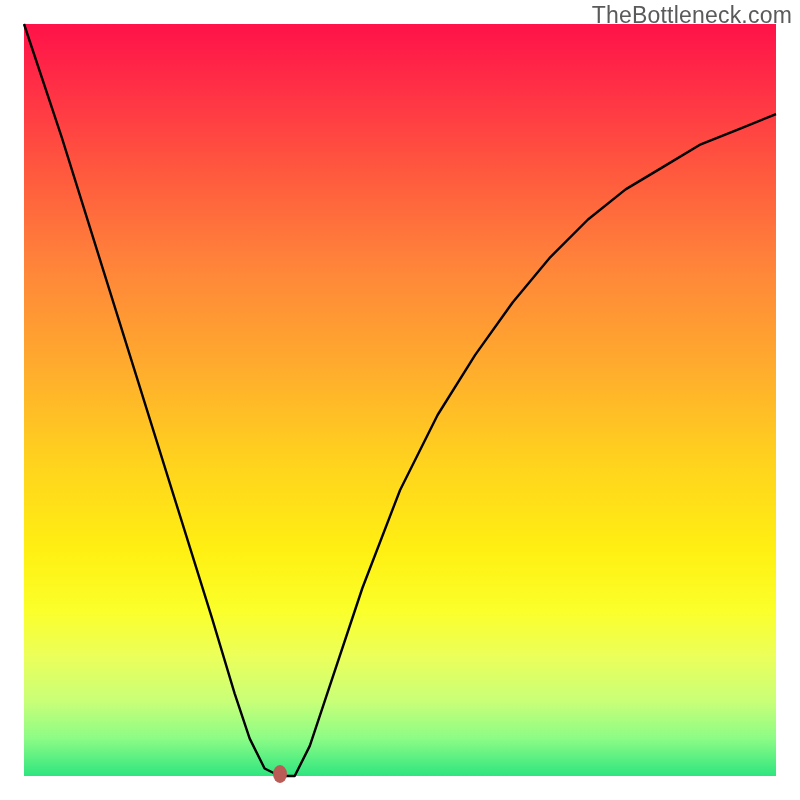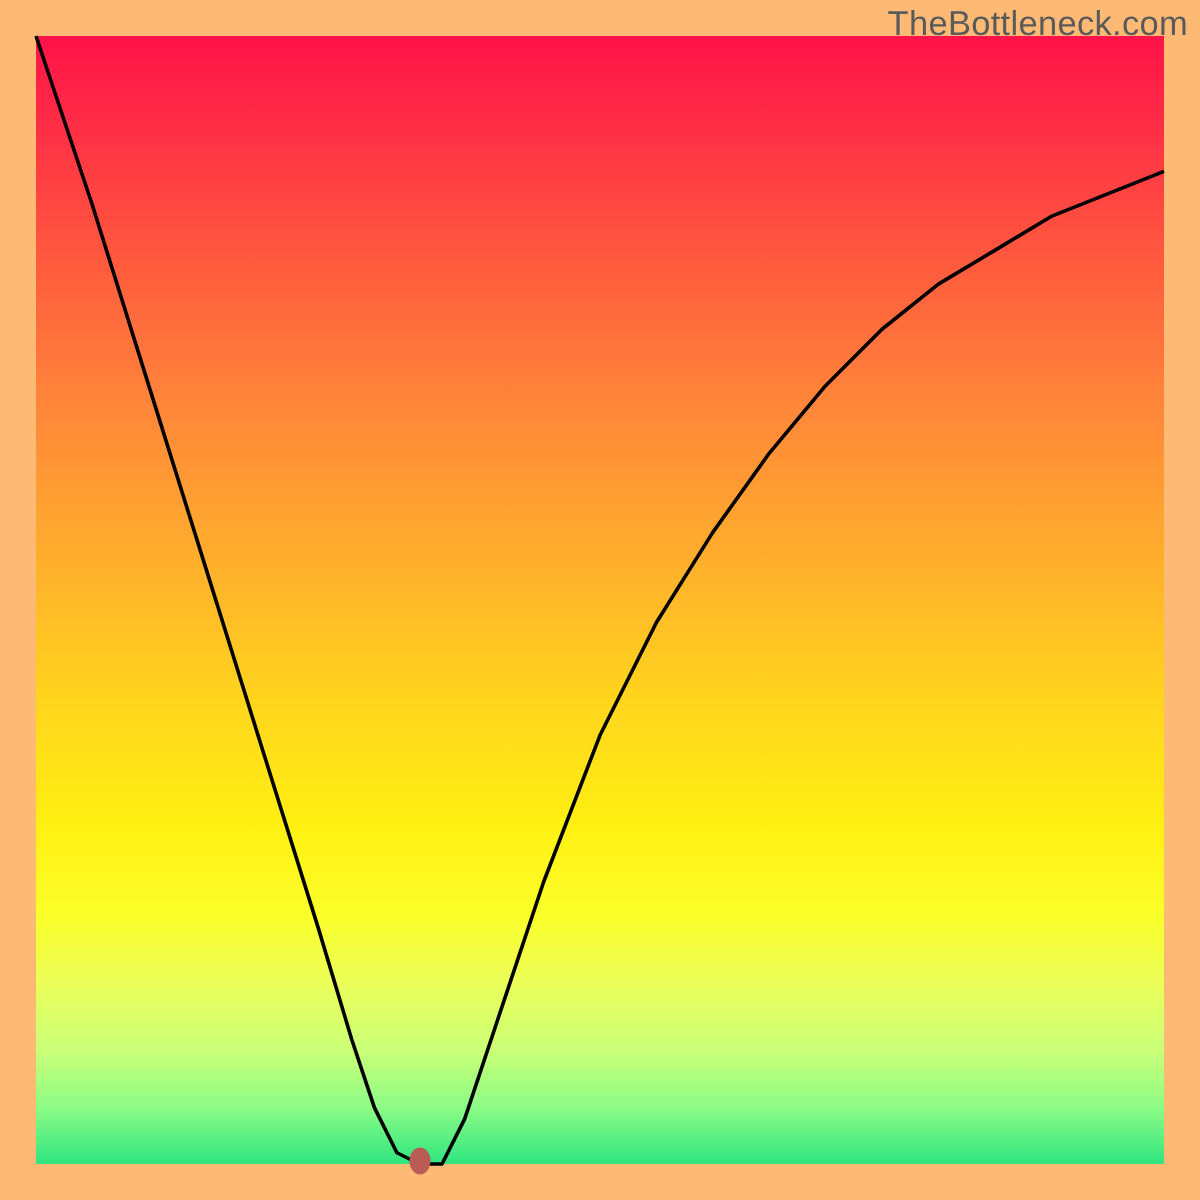--- a/index.html
+++ b/index.html
@@ -8,21 +8,21 @@
     width: 800px;
     height: 800px;
     overflow: hidden;
     background: #000;
     font-family: Arial, Helvetica, sans-serif;
   }
   .frame {
     position: relative;
     width: 800px;
     height: 800px;
-    background: #fdba74;
+    background: #ffffff;
   }
   .plot-area {
     position: absolute;
     left: 24px;
     top: 24px;
     width: 752px;
     height: 752px;
     
     background: linear-gradient(to bottom,
       #ff1249 0%,

